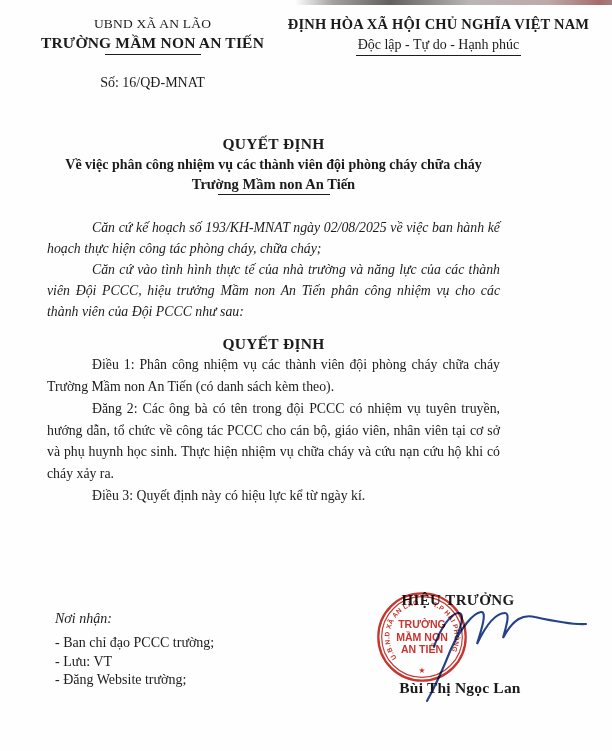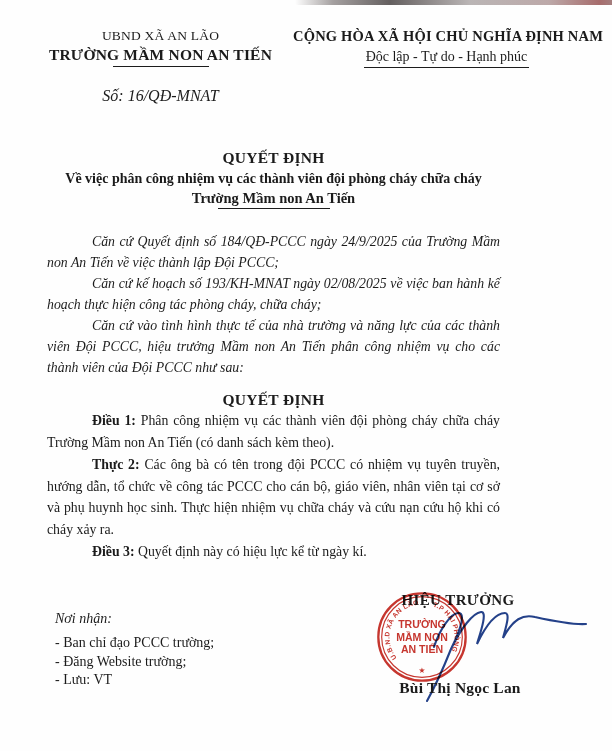--- a/index.html
+++ b/index.html
@@ -19,27 +19,27 @@
       rgba(70,60,60,0) 0%,
       rgba(55,45,45,.45) 12%,
       rgba(35,28,28,.70) 30%,
       rgba(60,45,45,.35) 55%,
       rgba(90,40,40,.40) 80%,
       rgba(120,30,30,.65) 96%,
       rgba(90,20,20,.55) 100%);
     border-bottom-left-radius:3px;
   }
   
-  .header{display:flex;padding-top:28px;margin-left:8px;}
+  .header{display:flex;padding-top:16px;}
   .header-left{width:265px;margin-left:20px;text-align:center;}
   .header-right{width:307px;text-align:center;}
   .h-org{font-size:13.5px;letter-spacing:.2px;}
   .h-school{font-size:15.5px;font-weight:bold;margin-top:2px;letter-spacing:.2px;}
   .h-underline-left{width:96px;border-top:1.5px solid #1c1c1c;margin:2px auto 0;}
-  .h-number{font-size:16px;margin-top:20px;font-style:italic;}
+  .h-number{font-size:14px;margin-top:20px;}
   .h-nation{font-size:14.5px;font-weight:bold;letter-spacing:.2px;white-space:nowrap;}
   .h-motto-wrap{margin-top:2px;}
   .h-motto{display:inline-block;font-size:14px;font-weight:normal;
     border-bottom:1.5px solid #1c1c1c;padding:0 2px 2px;}
   .h-date{font-size:14px;font-weight:bold;font-style:italic;margin-top:17px;}
   
   .content{padding:0 112px 0 47px;}
   .title-block{text-align:center;margin-top:44px;}
   .t-heading{font-size:15.5px;font-weight:bold;letter-spacing:.3px;}
   .t-subtitle{font-size:14px;font-weight:bold;margin-top:4px;}
@@ -49,21 +49,21 @@
   p.preamble{
     margin:0;text-align:justify;text-indent:45px;
     font-style:italic;font-size:13.8px;line-height:21px;
   }
   .d-heading{text-align:center;font-size:15.5px;font-weight:bold;
     letter-spacing:.3px;margin-top:13px;}
   p.article{
     margin:1px 0 0;text-align:justify;text-indent:45px;
     font-size:13.8px;line-height:21.5px;
   }
-  p.article b{font-weight:bold;margin-top:36px;}
+  p.article b{font-weight:normal;margin-top:36px;}
   
   .recipients{position:absolute;left:55px;top:611px;font-size:14px;}
   .r-heading{font-weight:normal;font-style:italic;margin-bottom:7px;}
   .r-item{line-height:18.6px;}
   .sig-title{
     position:absolute;left:378px;top:592px;width:160px;
     text-align:center;font-size:15px;font-weight:bold;letter-spacing:.4px;
   }
   .sig-name{
     position:absolute;left:382px;top:679px;width:156px;
@@ -83,55 +83,54 @@
   <div class="scan-artifact"></div>
 
   <div class="header">
     <div class="header-left">
       <div class="h-org">UBND XÃ AN LÃO</div>
       <div class="h-school">TRƯỜNG MẦM NON AN TIẾN</div>
       <div class="h-underline-left"></div>
       <div class="h-number">Số: 16/QĐ-MNAT</div>
     </div>
     <div class="header-right">
-      <div class="h-nation">CỘNG HÒA XÃ HỘI CHỦ NGHĨA ĐỊNH NAM</div>
+      <div class="h-nation">ĐỊNH HÒA XÃ HỘI CHỦ NGHĨA VIỆT NAM</div>
       <div class="h-motto-wrap">
         <span class="h-motto">Độc lập - Tự do - Hạnh phúc</span>
       </div>
     </div>
   </div>
 
   <div class="content">
     <div class="title-block">
       <div class="t-heading">QUYẾT ĐỊNH</div>
       <div class="t-subtitle">Về việc phân công nhiệm vụ các thành viên đội phòng cháy chữa cháy</div>
       <div class="t-subject">Trường Mầm non An Tiến</div>
       <div class="t-underline"></div>
     </div>
 
     <div class="preamble-wrap">
-      <p class="preamble">Căn cứ Quyết định số 184/QĐ-PCCC ngày 24/9/2025 của Trường Mầm non An Tiến về việc thành lập Đội PCCC;</p>
       <p class="preamble">Căn cứ kế hoạch số 193/KH-MNAT ngày 02/08/2025 về việc ban hành kế hoạch thực hiện công tác phòng cháy, chữa cháy;</p>
       <p class="preamble">Căn cứ vào tình hình thực tế của nhà trường và năng lực của các thành viên Đội PCCC, hiệu trưởng Mầm non An Tiến phân công nhiệm vụ cho các thành viên của Đội PCCC như sau:</p>
     </div>
 
     <div class="d-heading">QUYẾT ĐỊNH</div>
 
     <div>
       <p class="article"><b>Điều 1:</b><span> Phân công nhiệm vụ các thành viên đội phòng cháy chữa cháy Trường Mầm non An Tiến (có danh sách kèm theo).</span></p>
-      <p class="article"><b>Thực 2:</b><span> Các ông bà có tên trong đội PCCC có nhiệm vụ tuyên truyền, hướng dẫn, tổ chức về công tác PCCC cho cán bộ, giáo viên, nhân viên tại cơ sở và phụ huynh học sinh. Thực hiện nhiệm vụ chữa cháy và cứu nạn cứu hộ khi có cháy xảy ra.</span></p>
+      <p class="article"><b>Đăng 2:</b><span> Các ông bà có tên trong đội PCCC có nhiệm vụ tuyên truyền, hướng dẫn, tổ chức về công tác PCCC cho cán bộ, giáo viên, nhân viên tại cơ sở và phụ huynh học sinh. Thực hiện nhiệm vụ chữa cháy và cứu nạn cứu hộ khi có cháy xảy ra.</span></p>
       <p class="article"><b>Điều 3:</b><span> Quyết định này có hiệu lực kể từ ngày kí.</span></p>
     </div>
   </div>
 
   <div class="recipients">
     <div class="r-heading">Nơi nhận:</div>
     <div class="r-item">- Ban chỉ đạo PCCC trường;</div>
+    <div class="r-item">- Lưu: VT</div>
     <div class="r-item">- Đăng Website trường;</div>
-    <div class="r-item">- Lưu: VT</div>
   </div>
 
   <div class="sig-title">HIỆU TRƯỞNG</div>
 
   <svg class="stamp" viewBox="0 0 100 100">
     <g fill="none" stroke="#c2251d">
       <circle cx="50" cy="50" r="45.5" stroke-width="2.4"></circle>
       <circle cx="50" cy="50" r="42" stroke-width="1.2"></circle>
     </g>
     <defs>

